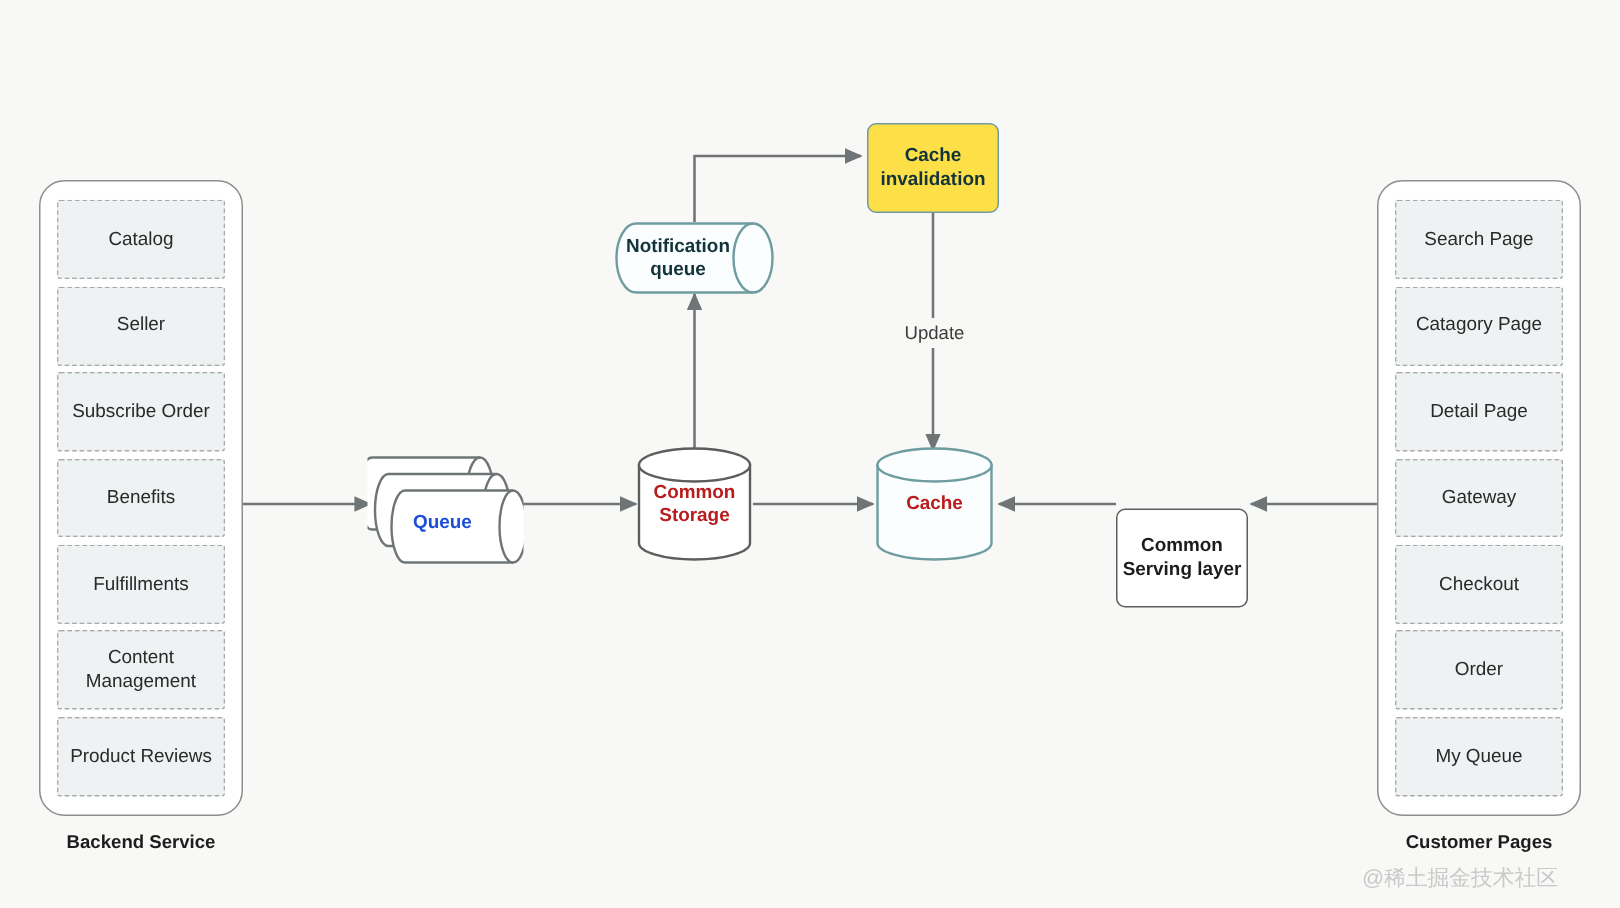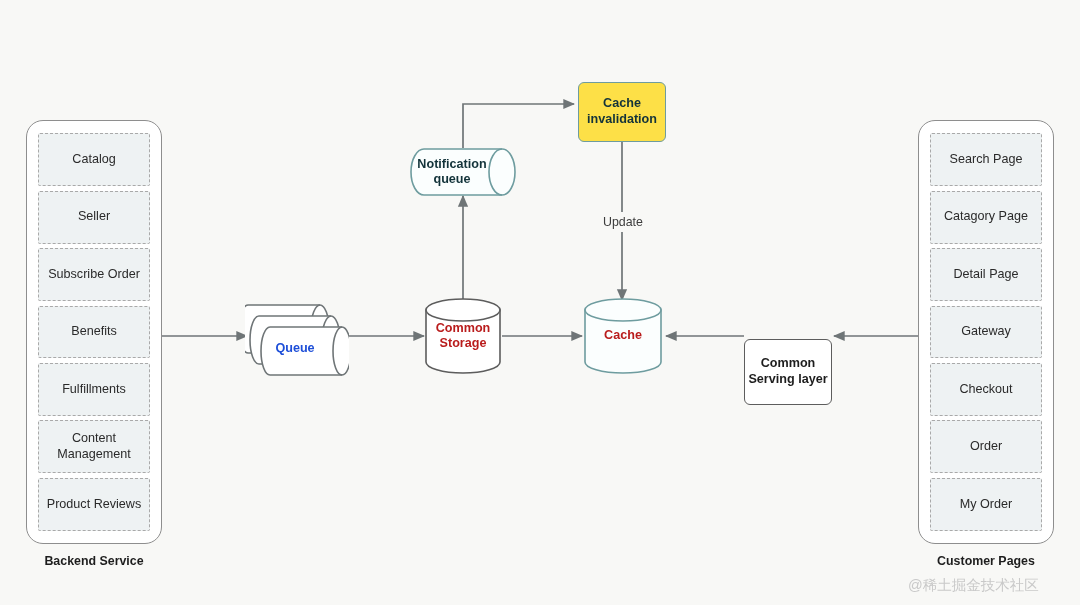--- a/index.html
+++ b/index.html
@@ -185,21 +185,21 @@
   <div class="col-caption" style="left:26px; top:554px; width:136px;">Backend Service</div>
 
   <div class="column" style="left:918px; top:120px; width:136px; height:424px;">
     <div class="col-inner">
       <div class="svc">Search Page</div>
       <div class="svc">Catagory Page</div>
       <div class="svc">Detail Page</div>
       <div class="svc">Gateway</div>
       <div class="svc">Checkout</div>
       <div class="svc">Order</div>
-      <div class="svc">My Order</div>
+      <div class="svc">My Queue</div>
     </div>
   </div>
   <div class="col-caption" style="left:918px; top:554px; width:136px;">Customer Pages</div>
 
   <div class="qstack" style="left:245px; top:296px; width:104px; height:82px;">
     <svg viewBox="0 0 104 82" xmlns="http://www.w3.org/2000/svg">
       <g fill="#ffffff" stroke="#6f7577" stroke-width="1.6">
 
         <path d="M3,9 L75,9 A9,24 0 0 1 75,57 L3,57 A9,24 0 0 1 3,9 Z"></path>
         <path d="M75,9 A9,24 0 0 0 75,57" fill="none"></path>

